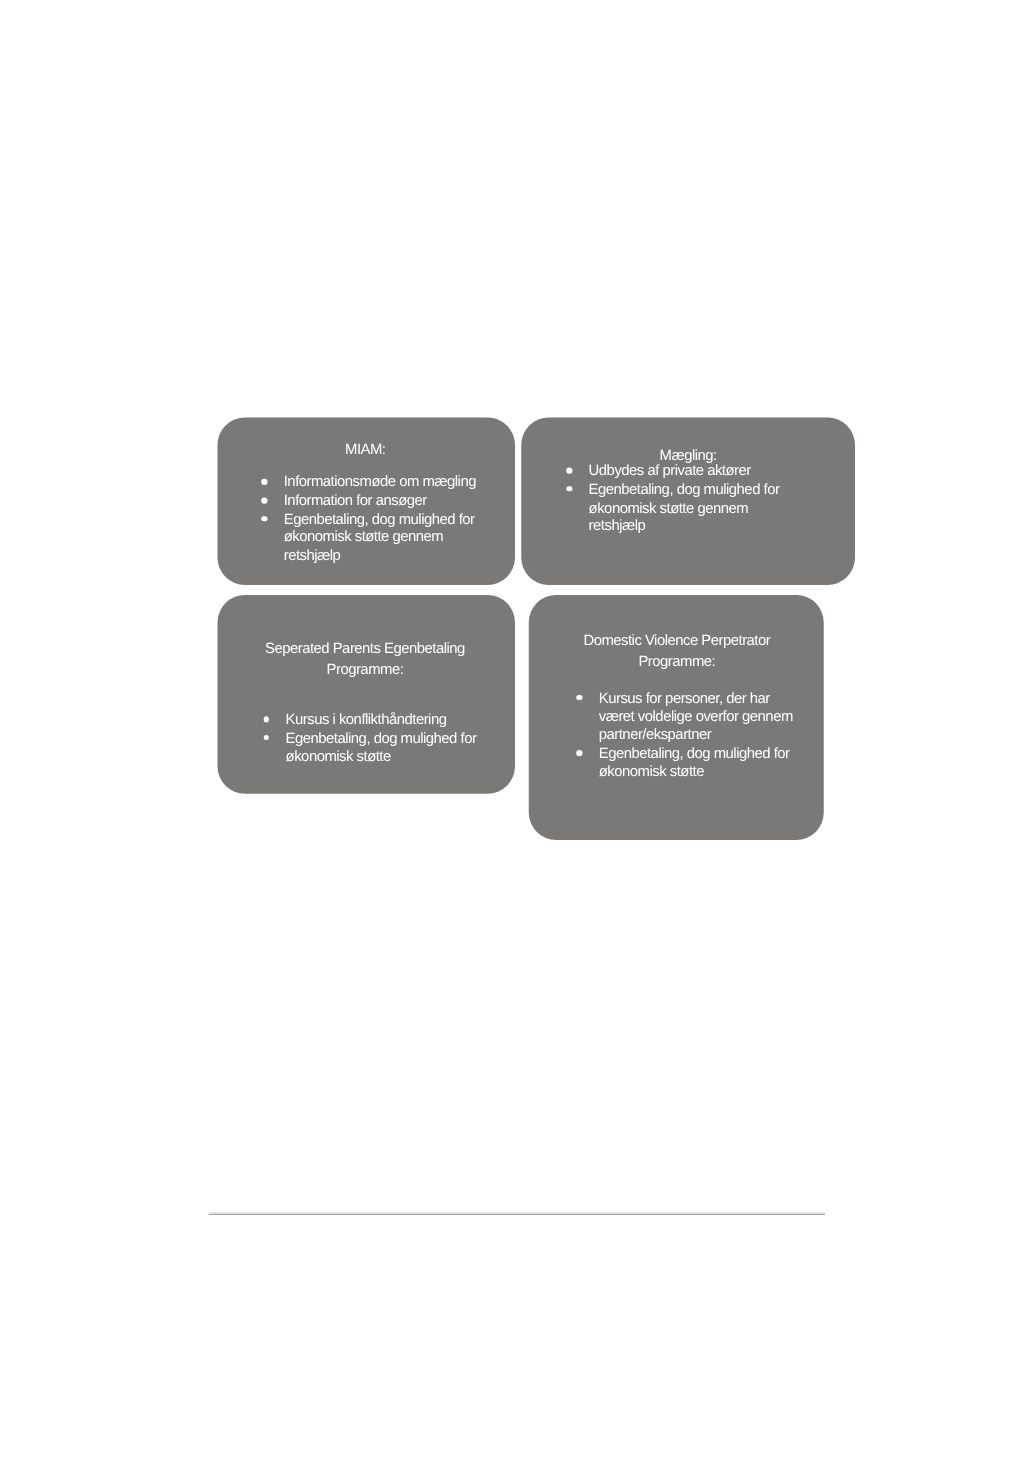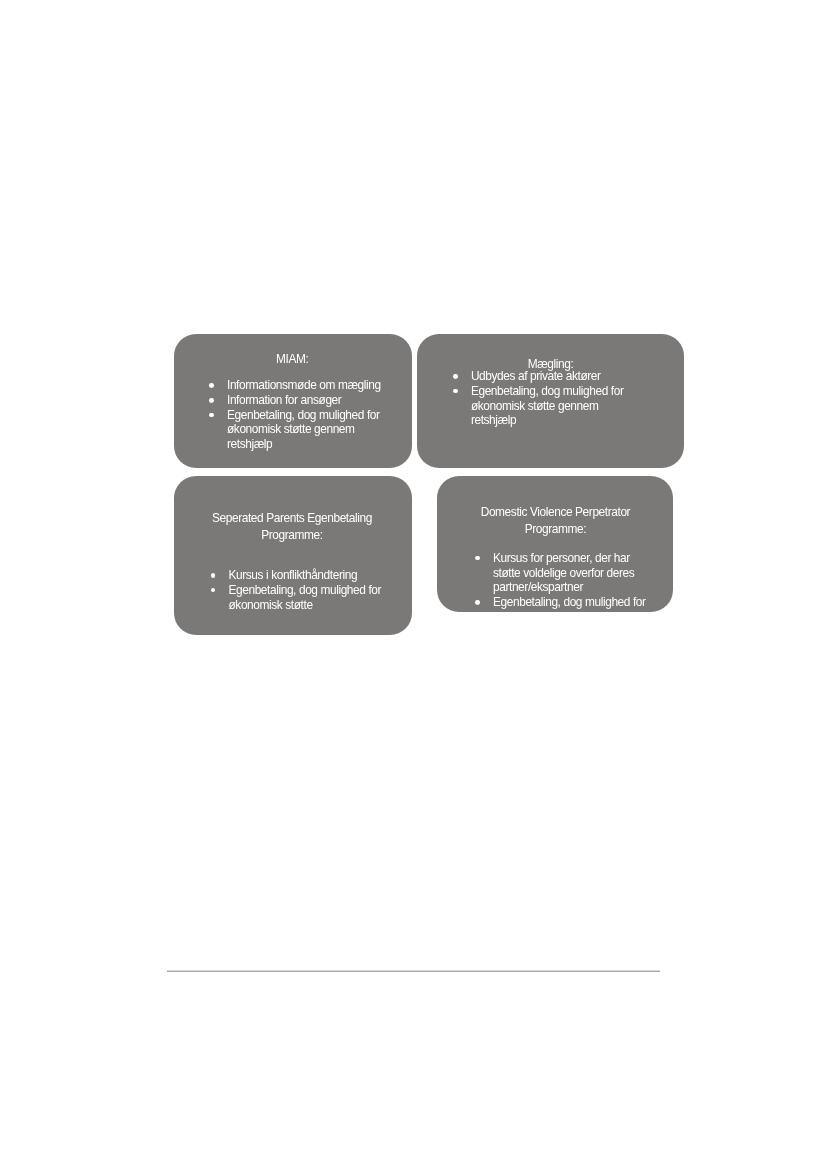--- a/index.html
+++ b/index.html
@@ -76,21 +76,21 @@
   #card-maegling { left: 417px; top: 334px; width: 267px; height: 134px; }
   #card-maegling .card-title { left: 0; right: 0; top: 22.9px; }
   #card-maegling .bullets { left: 37.4px; top: 35px; width: 175px; }
 
   
   #card-spip { left: 173.6px; top: 476px; width: 238.2px; height: 158.5px; }
   #card-spip .card-title { left: 22.5px; right: 24px; top: 33.72px; line-height: 16.9px; }
   #card-spip .bullets { left: 38.4px; top: 92px; width: 175px; line-height: 14.65px; }
 
   
-  #card-dvpp { left: 437px; top: 476px; width: 235.9px; height: 136px; padding-left: 44px; }
+  #card-dvpp { left: 423px; top: 476px; width: 235.9px; height: 196px; padding-left: 44px; }
   #card-dvpp .card-title { left: 23px; right: 22px; top: 28.2px; line-height: 17.3px; }
   #card-dvpp .bullets { left: 39.5px; top: 74.77px; width: 175px; }
 
   .footer-rule {
     position: absolute;
     left: 167px;
     top: 970px;
     width: 493px;
     height: 2px;
     background: linear-gradient(to bottom, #d9d9d9 0%, #d9d9d9 50%, #a8a8a8 50%, #a8a8a8 100%);
@@ -123,21 +123,21 @@
       <div class="card-title">Seperated Parents Egenbetaling Programme:</div>
       <ul class="bullets">
         <li class="bullet-item">Kursus i konflikthåndtering</li>
         <li class="bullet-item">Egenbetaling, dog mulighed for økonomisk støtte</li>
       </ul>
     </div>
 
     <div class="card" id="card-dvpp">
       <div class="card-title">Domestic Violence Perpetrator Programme:</div>
       <ul class="bullets">
-        <li class="bullet-item">Kursus for personer, der har støtte voldelige overfor deres partner/ekspartner</li>
+        <li class="bullet-item">Kursus for personer, der har været voldelige overfor gennem partner/ekspartner</li>
         <li class="bullet-item">Egenbetaling, dog mulighed for økonomisk støtte</li>
       </ul>
     </div>
 
   </div>
 
   <div class="footer-rule"></div>
 </div>
 
 </body></html>

